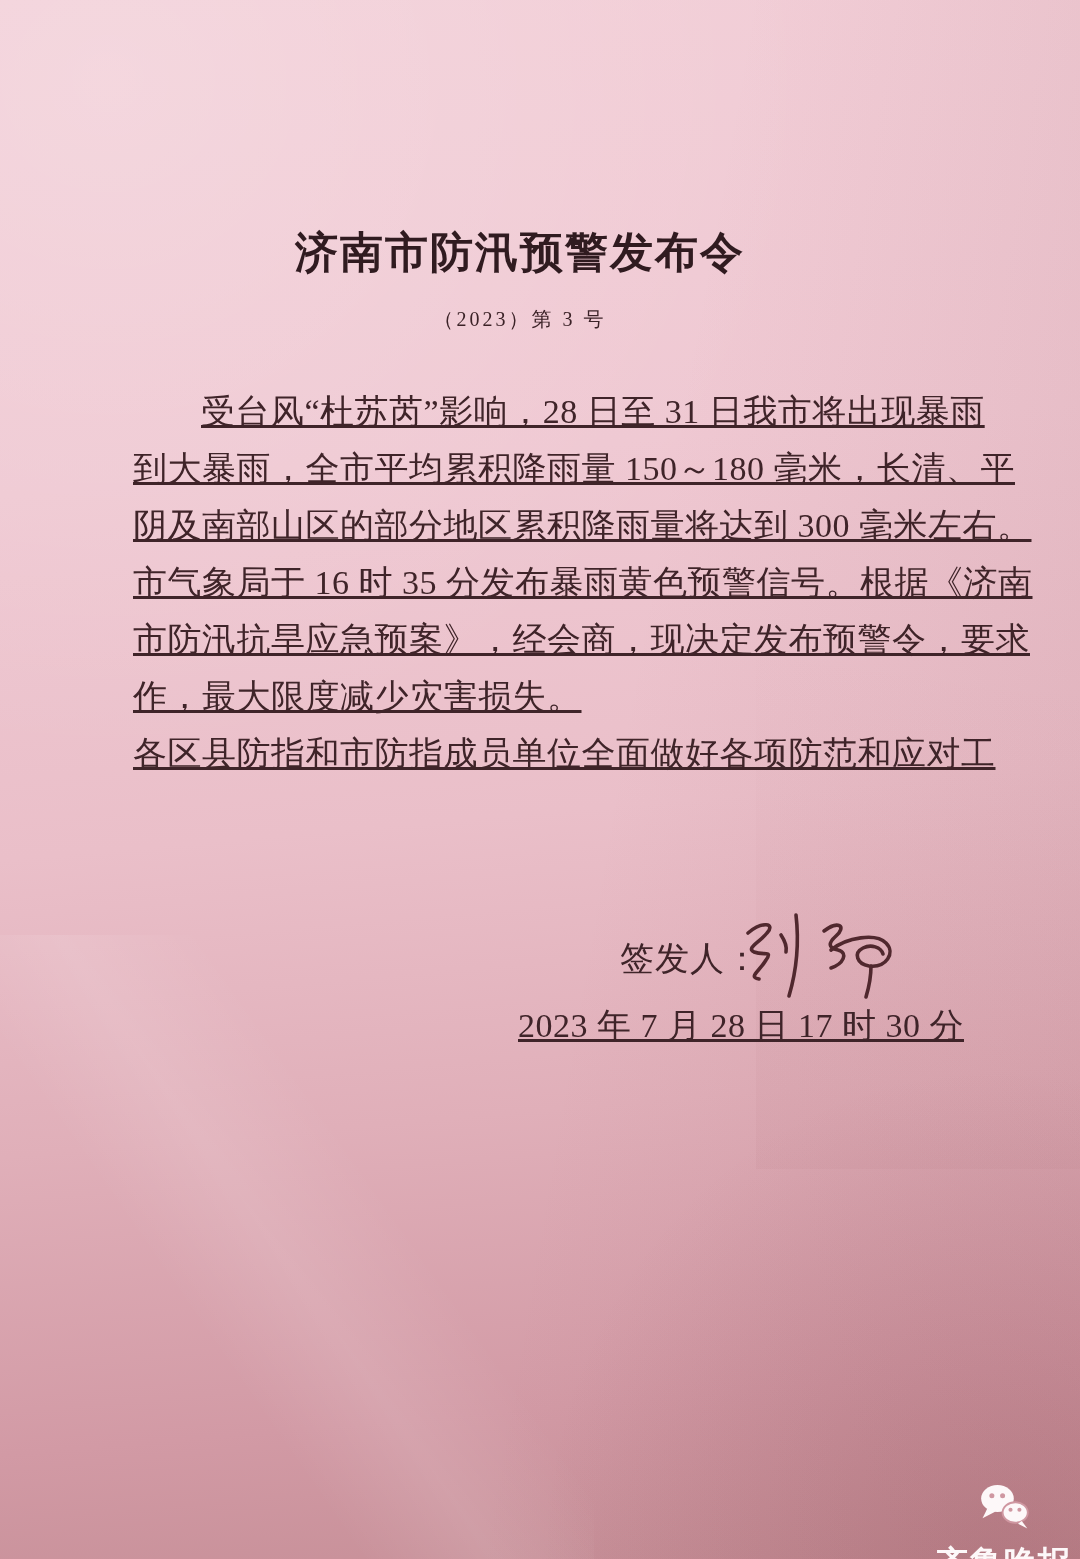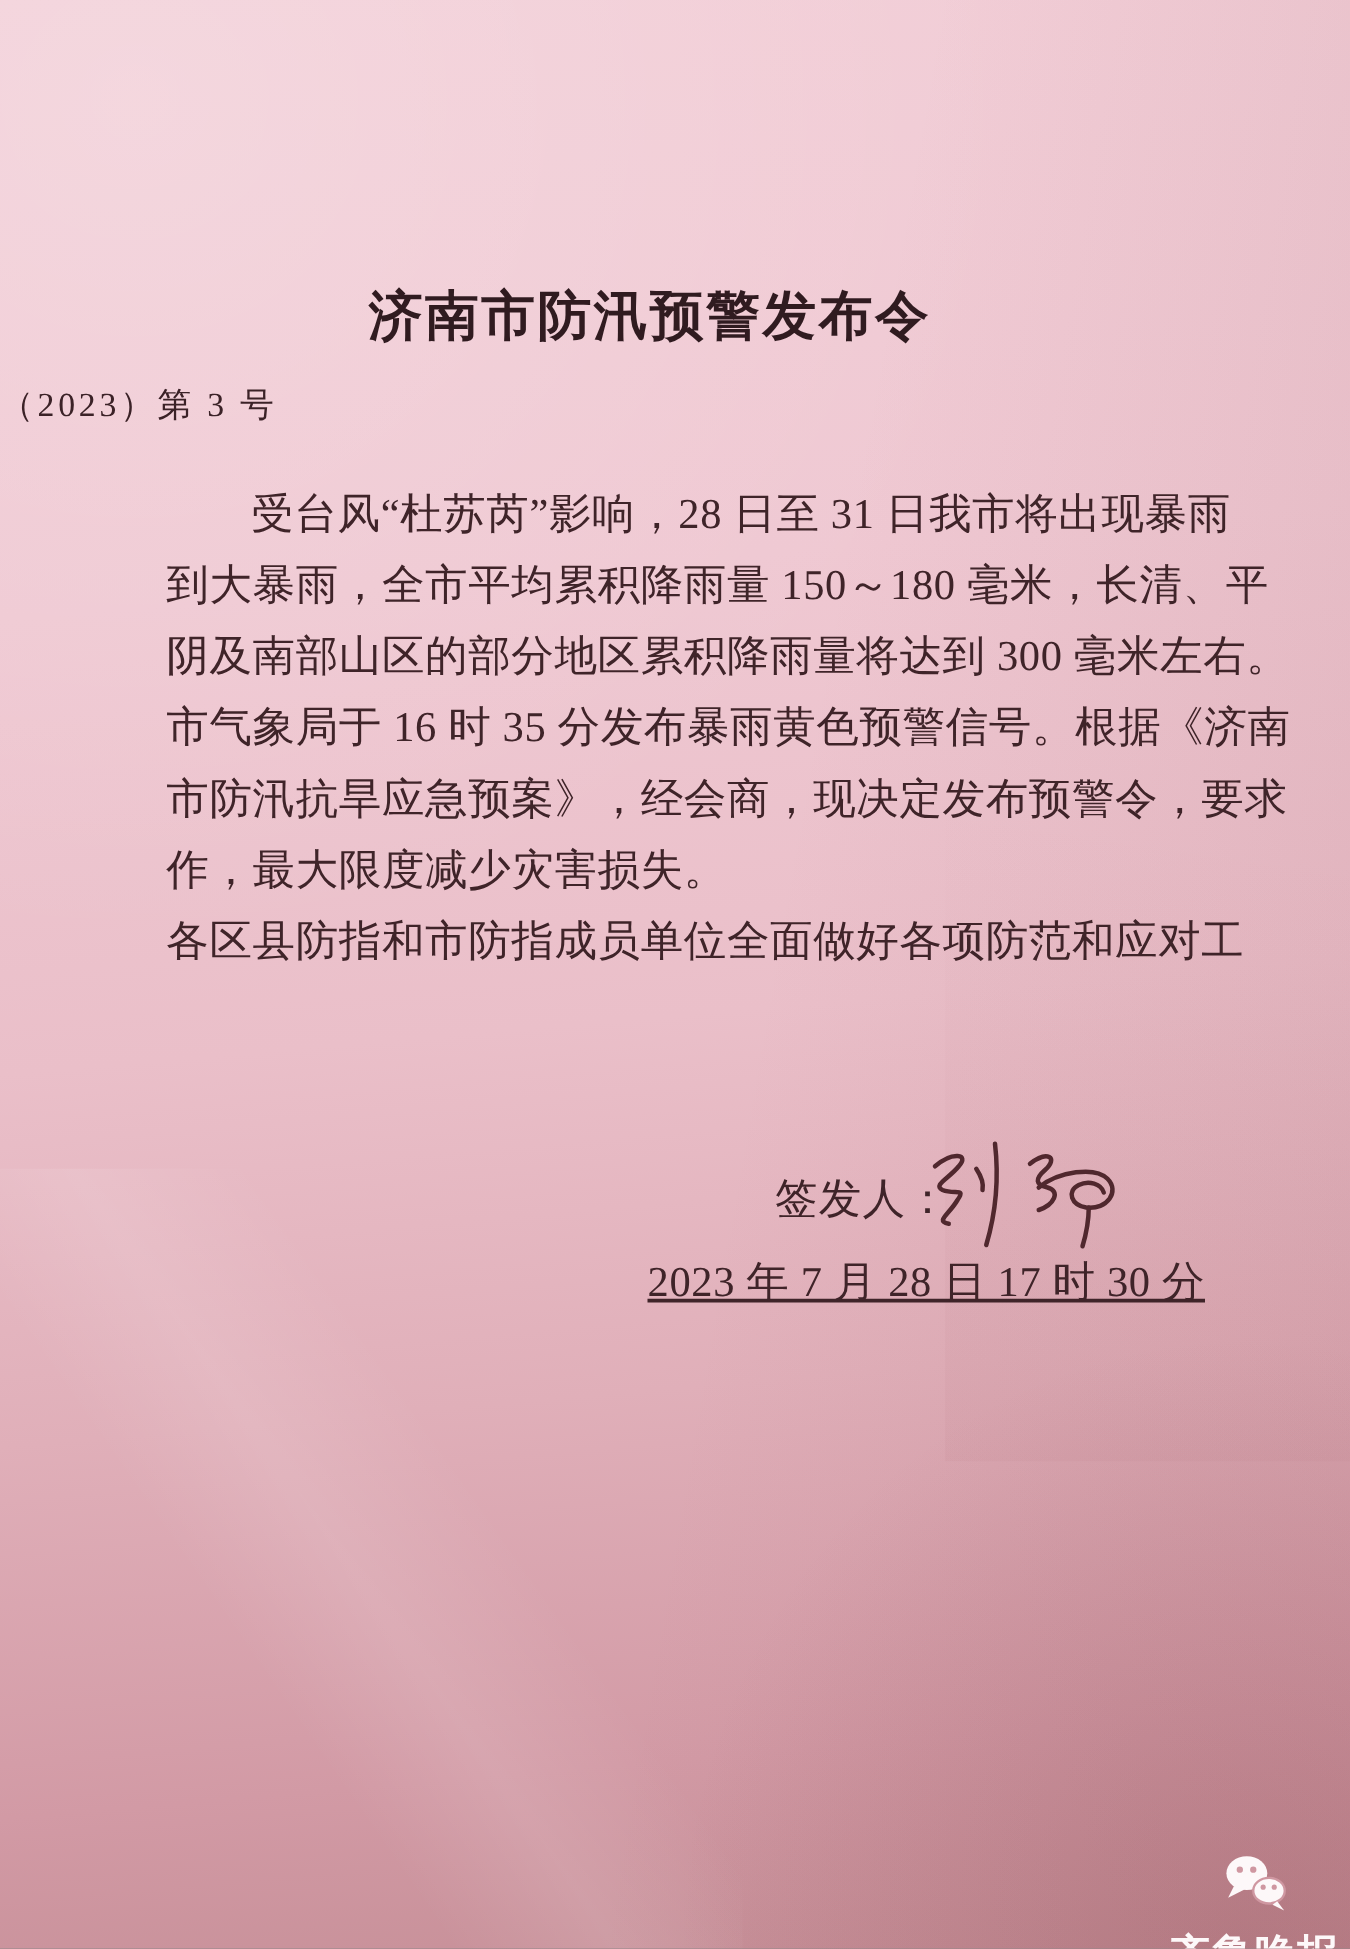--- a/index.html
+++ b/index.html
@@ -35,34 +35,35 @@
     top: 224px; left: 0; width: 1040px;
     text-align: center;
     font-size: 43px;
     font-weight: 700;
     letter-spacing: 2px;
     color: #301b20;
   }
   .doc-number {
     position: absolute;
     top: 306px; left: 0; width: 1040px;
-    text-align: left;
-    font-size: 27px;
+    text-align: center;
+    font-size: 20px;
     letter-spacing: 3px;
     color: #3b2227;
   }
   .doc-body {
     position: absolute;
     top: 383px; left: 133px; width: 815px;
   }
   .doc-line {
     font-size: 34px;
     line-height: 57px;
     letter-spacing: 0.5px;
     white-space: nowrap;
+    text-decoration: underline;
   }
   .doc-line.indent { text-indent: 2em; }
 
   .sign-row {
     position: absolute;
     top: 936px; left: 620px;
     font-size: 34px;
     letter-spacing: 1px;
   }
   .signature-svg {

